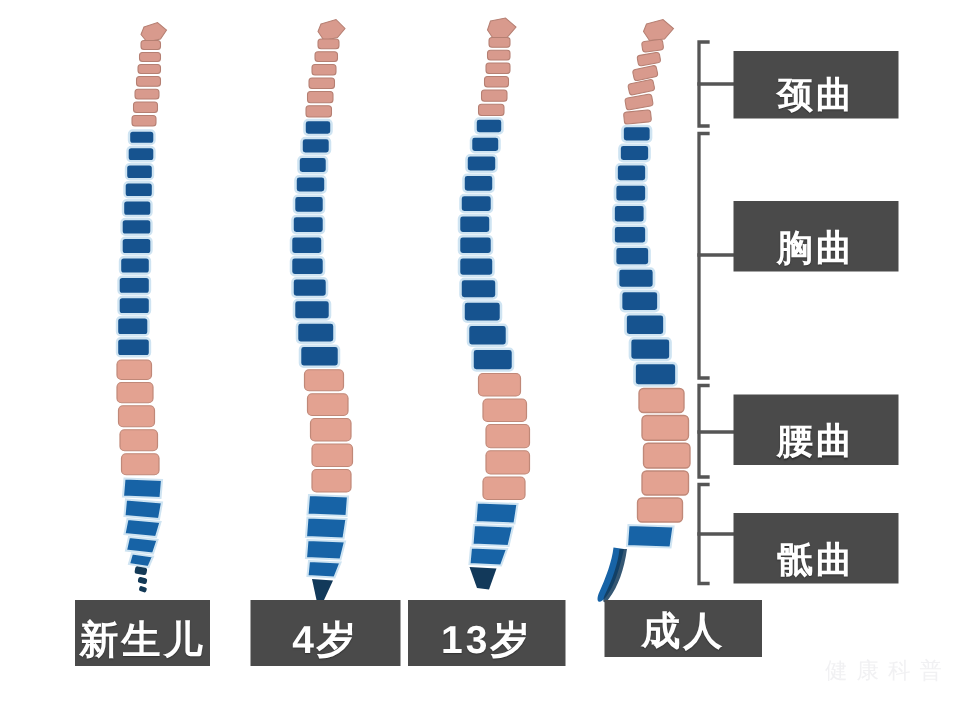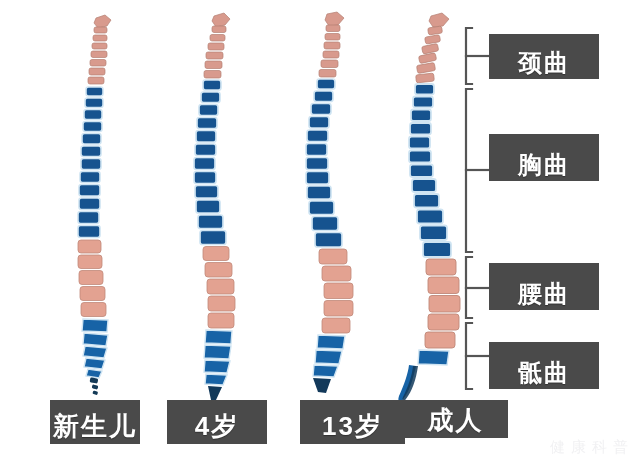--- a/index.html
+++ b/index.html
@@ -251,21 +251,21 @@
   <div class="label-box curve-label" style="left:489px;top:330px;width:110px;height:47px;margin-top:12px;">
     <span>骶曲</span>
   </div>
 
   <div class="label-box age-label" style="left:50px;top:400px;width:90px;height:44px;">
     <span>新生儿</span>
   </div>
   <div class="label-box age-label" style="left:167px;top:400px;width:100px;height:44px;">
     <span>4岁</span>
   </div>
-  <div class="label-box age-label" style="left:300px;top:400px;width:105px;height:44px;">
+  <div class="label-box age-label" style="left:272px;top:400px;width:105px;height:44px;">
     <span>13岁</span>
   </div>
   <div class="label-box age-label" style="left:403px;top:400px;width:105px;height:38px;">
     <span>成人</span>
   </div>
 
   <div class="watermark">健康科普</div>
 
 </div>
 

